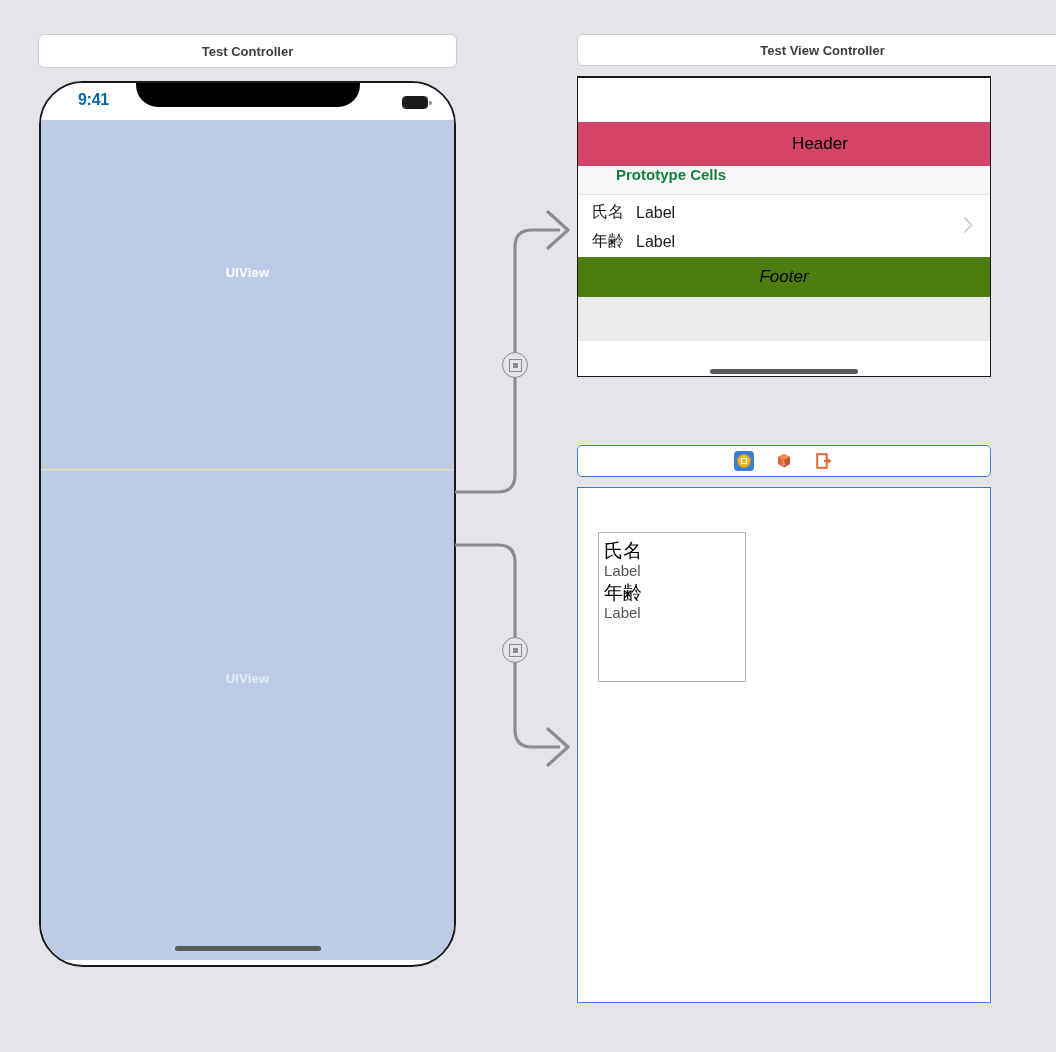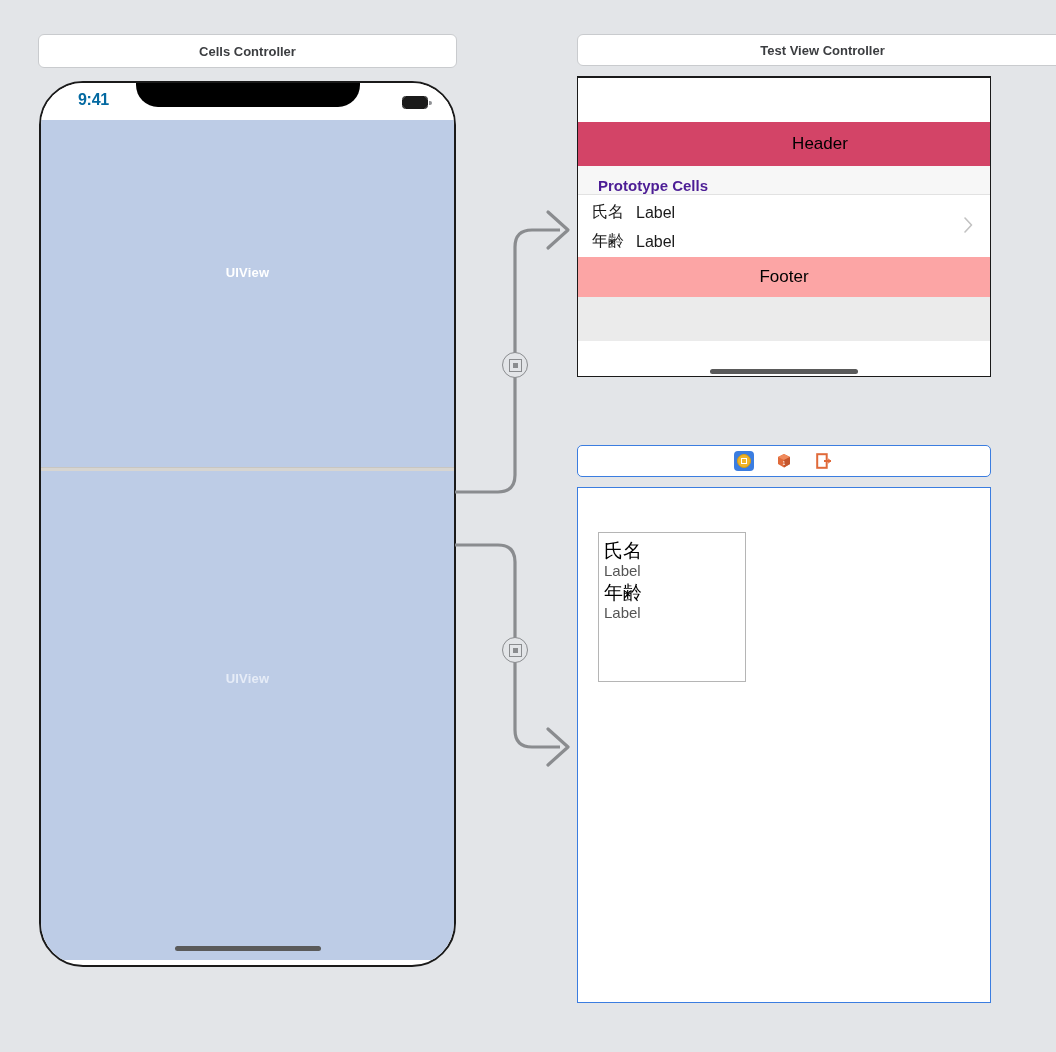--- a/index.html
+++ b/index.html
@@ -183,25 +183,25 @@
   }
   #tvc-prototype-label {
     position: absolute;
     left: 0; top: 88px;
     width: 100%;
     height: 29px;
     background: #f7f7f7;
     border-bottom: 1px solid #e2e2e2;
     box-sizing: border-box;
     display: flex;
-    align-items: flex-end;
+    align-items: flex-start;
     font-size: 15px;
     font-weight: bold;
-    color: #4c1d95;
-    padding-left: 20px;
+    color: #15803d;
+    padding-left: 38px;
   }
   #tvc-cell {
     position: absolute;
     left: 0; top: 117px;
     width: 100%;
     height: 62px;
     background: #ffffff;
     box-sizing: border-box;
   }
   .tvc-cell-row {
@@ -221,26 +221,27 @@
     top: 22px;
     width: 9px;
     height: 16px;
     color: #bfbfbf;
   }
   #tvc-footer {
     position: absolute;
     left: 0; top: 179px;
     width: 100%;
     height: 40px;
-    background: #fca5a5;
+    background: #4d7c0f;
     display: flex;
     align-items: center;
     justify-content: center;
     font-size: 17px;
     color: #000000;
+    font-style: italic;
   }
   #tvc-greyfill {
     position: absolute;
     left: 0; top: 219px;
     width: 100%;
     height: 44px;
     background: #ebebeb;
   }
   #tvc-bottomwhite {
     position: absolute;
@@ -383,21 +384,21 @@
     height: 5px;
     background: #8a8c8f;
   }
   #segue-badge-1 { left: 502px; top: 352px; }
   #segue-badge-2 { left: 502px; top: 637px; }
 </style>
 </head>
 <body>
 
 <div class="scene-title" id="phone-scene">
-  <span>Cells Controller</span>
+  <span>Test Controller</span>
 </div>
 
 <div id="phone-frame">
 
   <div class="uiview-block" id="uiview-top">
     <span class="uiview-label">UIView</span>
   </div>
 
   <div id="uiview-divider"></div>
 

